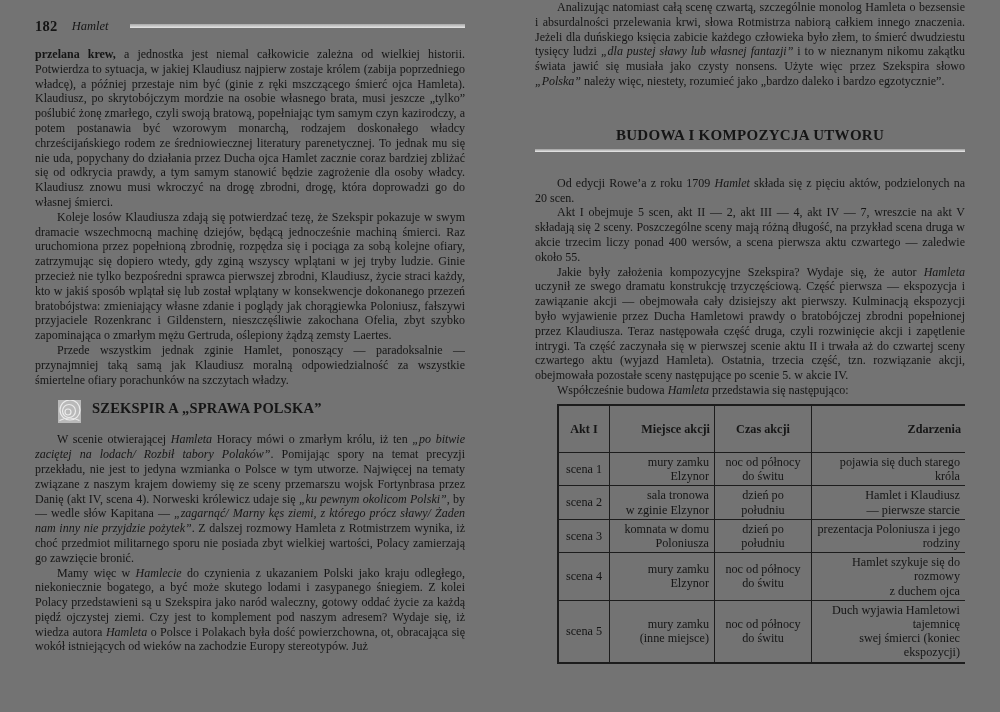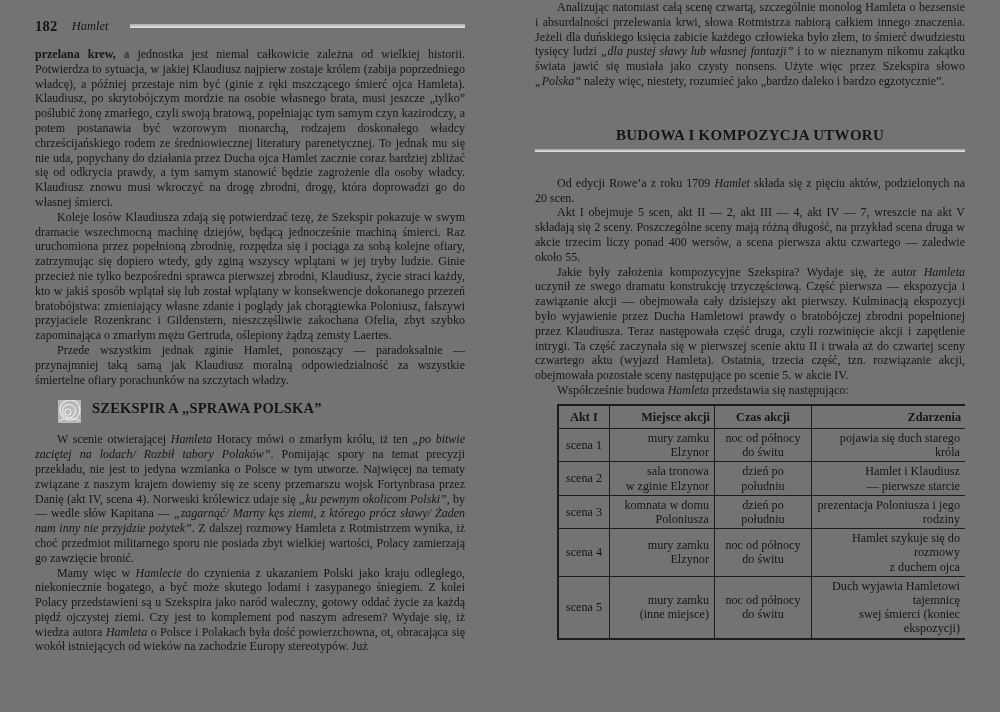--- a/index.html
+++ b/index.html
@@ -28,21 +28,21 @@
   .section-icon{flex:0 0 auto;line-height:0;}
   .section-title{font-weight:bold;font-size:14.5px;letter-spacing:.2px;}
 
   .boxed-heading{margin-top:38px;margin-bottom:24px;text-align:center;}
   .boxed-heading .bh-title{font-weight:bold;font-size:15px;letter-spacing:.3px;}
   .heading-rule{height:3px;margin-top:5px;background:linear-gradient(to bottom,#9d9d9d,#ececec);}
 
   .table-wrap{margin-top:6px;margin-left:22px;}
   .act-table{border-collapse:collapse;width:410px;font-size:12.2px;border:2px solid #1c1c1c;table-layout:fixed;}
   .act-table th,.act-table td{border:1px solid #1c1c1c;padding:2px 5px;vertical-align:middle;line-height:14.2px;}
-  .act-table th{font-weight:bold;text-align:center;padding:4px 4px;}
+  .act-table th{font-weight:bold;text-align:center;padding:16px 4px;}
   .act-table td{white-space:pre-line;}
   .act-table .c1{width:42px;text-align:center;}
   .act-table .c2{width:96px;text-align:right;}
   .act-table .c3{width:88px;text-align:center;}
   .act-table .c4{text-align:right;}
 </style>
 </head>
 <body>
 
 <div class="spread">

